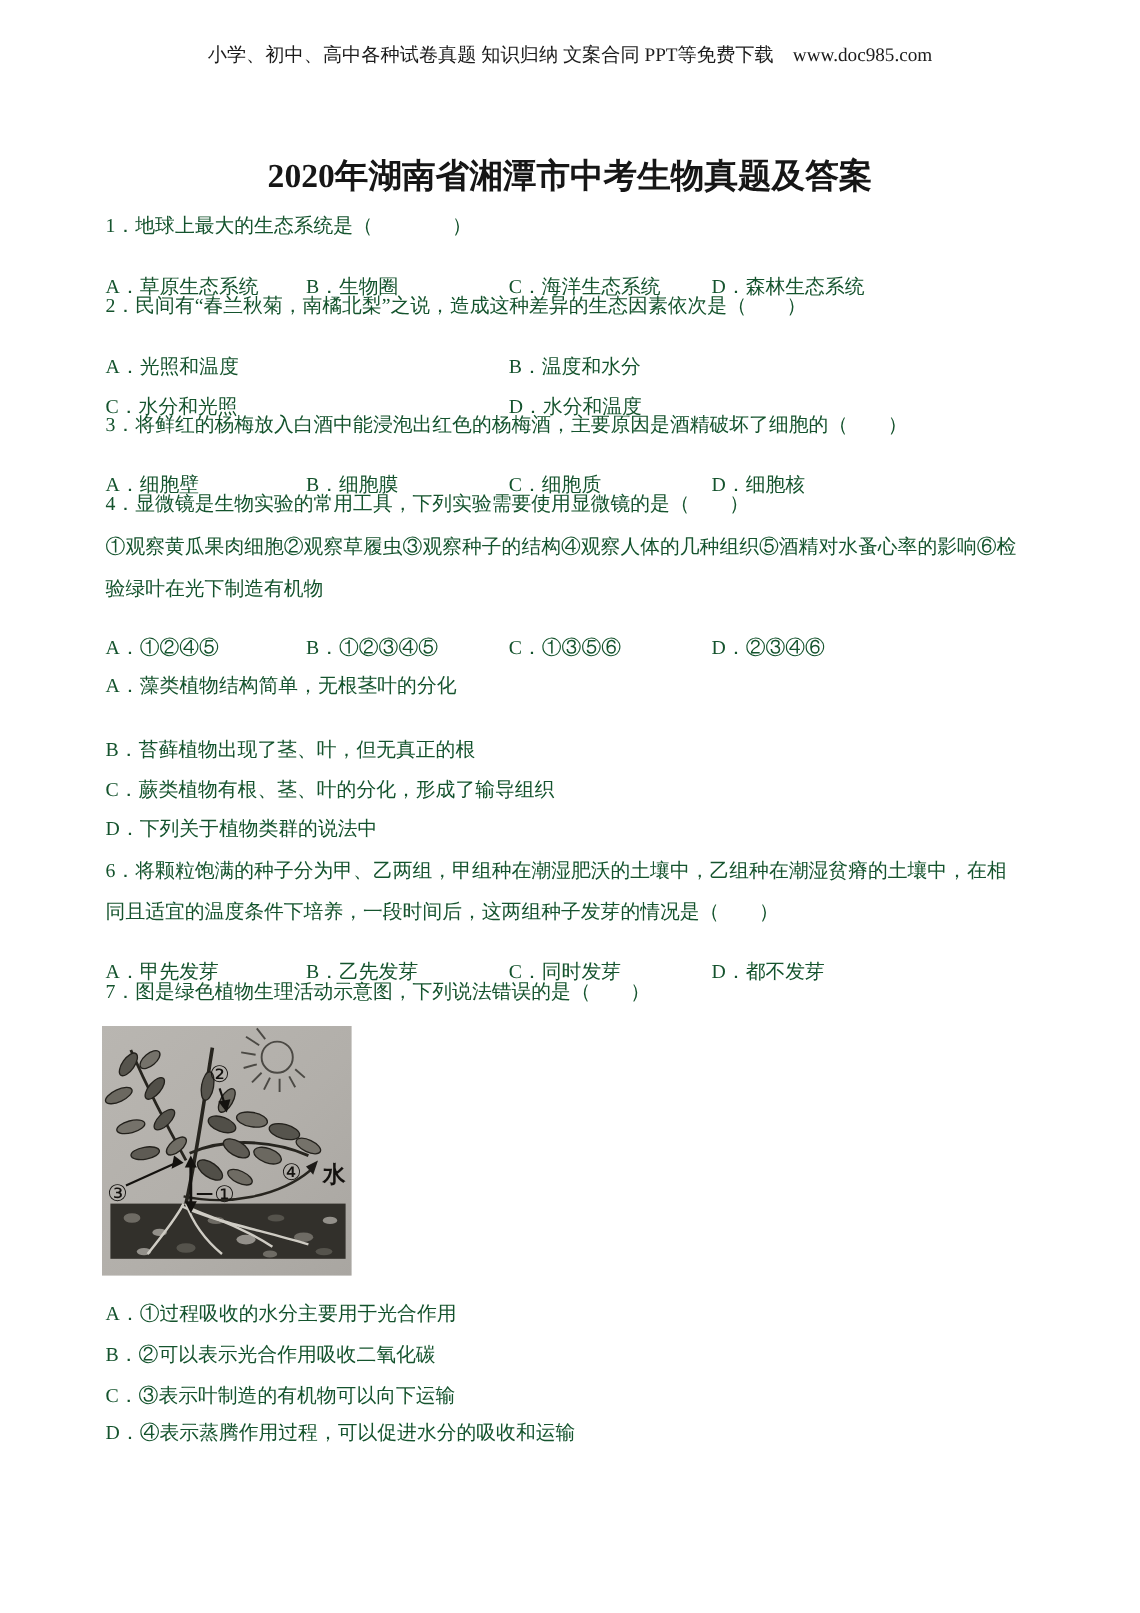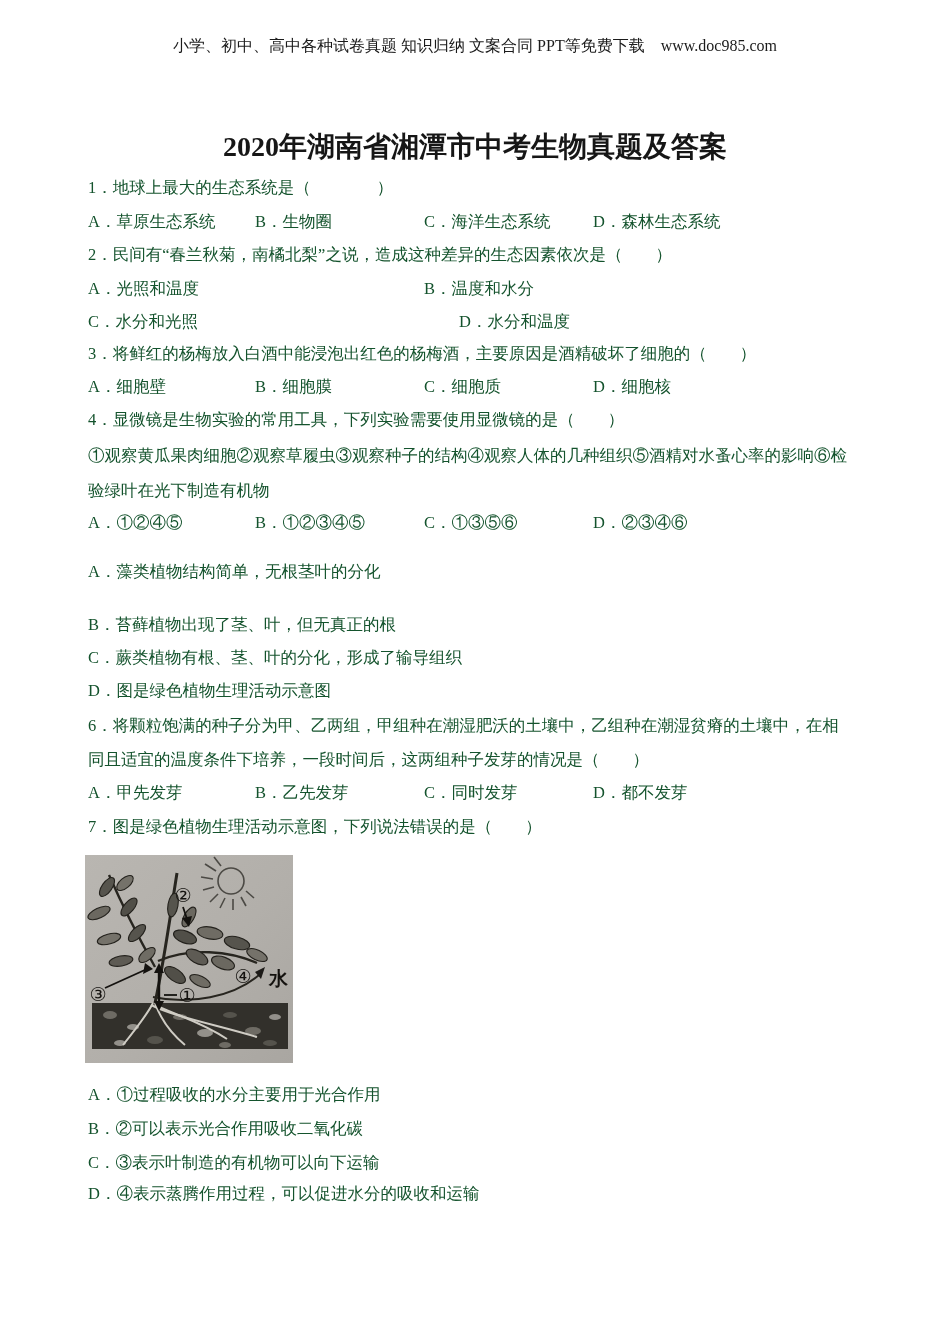--- a/index.html
+++ b/index.html
@@ -13,21 +13,21 @@
     text-align:center; font-size:16px; color:#1b1b1b; white-space:pre;
   }
   .doc-title {
     position:absolute; top:128px; left:0; width:100%;
     text-align:center; font-size:28px; font-weight:bold; white-space:pre;
   }
   .ln {
     position:absolute; left:88px; font-size:16.5px; line-height:23px;
     white-space:pre; color:#14532d;
   }
-  .optrow { display:flex; }
+  .optrow { display:flex;margin-top:17px; }
   .optrow .c1 { width:167px; }
   .optrow .c2 { width:169px; }
   .optrow .c3 { width:169px; }
   .optrow2 .w1 { width:336px; }
   .figure {
     position:absolute; left:85px; top:855px; width:208px; height:208px;
     background:linear-gradient(135deg,#b9b6b1 0%,#b2afaa 55%,#a9a6a1 100%);
   }
   .figure svg { display:block; }
 </style>
@@ -46,21 +46,21 @@
     <span class="c2">B．生物圈</span>
     <span class="c3">C．海洋生态系统</span>
     <span>D．森林生态系统</span>
   </div>
 
   <div class="ln" style="top:243px;">2．民间有“春兰秋菊，南橘北梨”之说，造成这种差异的生态因素依次是（　　）</div>
   <div class="ln optrow optrow2" style="top:277px;">
     <span class="w1">A．光照和温度</span>
     <span>B．温度和水分</span>
   </div>
-  <div class="ln optrow optrow2" style="top:310px;gap:35px;">
+  <div class="ln optrow optrow2" style="top:310px;">
     <span class="w1">C．水分和光照</span>
     <span>D．水分和温度</span>
   </div>
 
   <div class="ln" style="top:342px;">3．将鲜红的杨梅放入白酒中能浸泡出红色的杨梅酒，主要原因是酒精破坏了细胞的（　　）</div>
   <div class="ln optrow" style="top:375px;">
     <span class="c1">A．细胞壁</span>
     <span class="c2">B．细胞膜</span>
     <span class="c3">C．细胞质</span>
     <span>D．细胞核</span>
@@ -72,21 +72,21 @@
   <div class="ln optrow" style="top:511px;">
     <span class="c1">A．①②④⑤</span>
     <span class="c2">B．①②③④⑤</span>
     <span class="c3">C．①③⑤⑥</span>
     <span>D．②③④⑥</span>
   </div>
 
   <div class="ln" style="top:560px;">A．藻类植物结构简单，无根茎叶的分化</div>
   <div class="ln" style="top:646px;">C．蕨类植物有根、茎、叶的分化，形成了输导组织</div>
   <div class="ln" style="top:613px;">B．苔藓植物出现了茎、叶，但无真正的根</div>
-  <div class="ln" style="top:679px;">D．图是绿色植物生理活动示意图</div>
+  <div class="ln" style="top:679px;">D．下列关于植物类群的说法中</div>
 
   <div class="ln" style="top:714px;">6．将颗粒饱满的种子分为甲、乙两组，甲组种在潮湿肥沃的土壤中，乙组种在潮湿贫瘠的土壤中，在相</div>
   <div class="ln" style="top:748px;">同且适宜的温度条件下培养，一段时间后，这两组种子发芽的情况是（　　）</div>
   <div class="ln optrow" style="top:781px;">
     <span class="c1">A．甲先发芽</span>
     <span class="c2">B．乙先发芽</span>
     <span class="c3">C．同时发芽</span>
     <span>D．都不发芽</span>
   </div>
 

